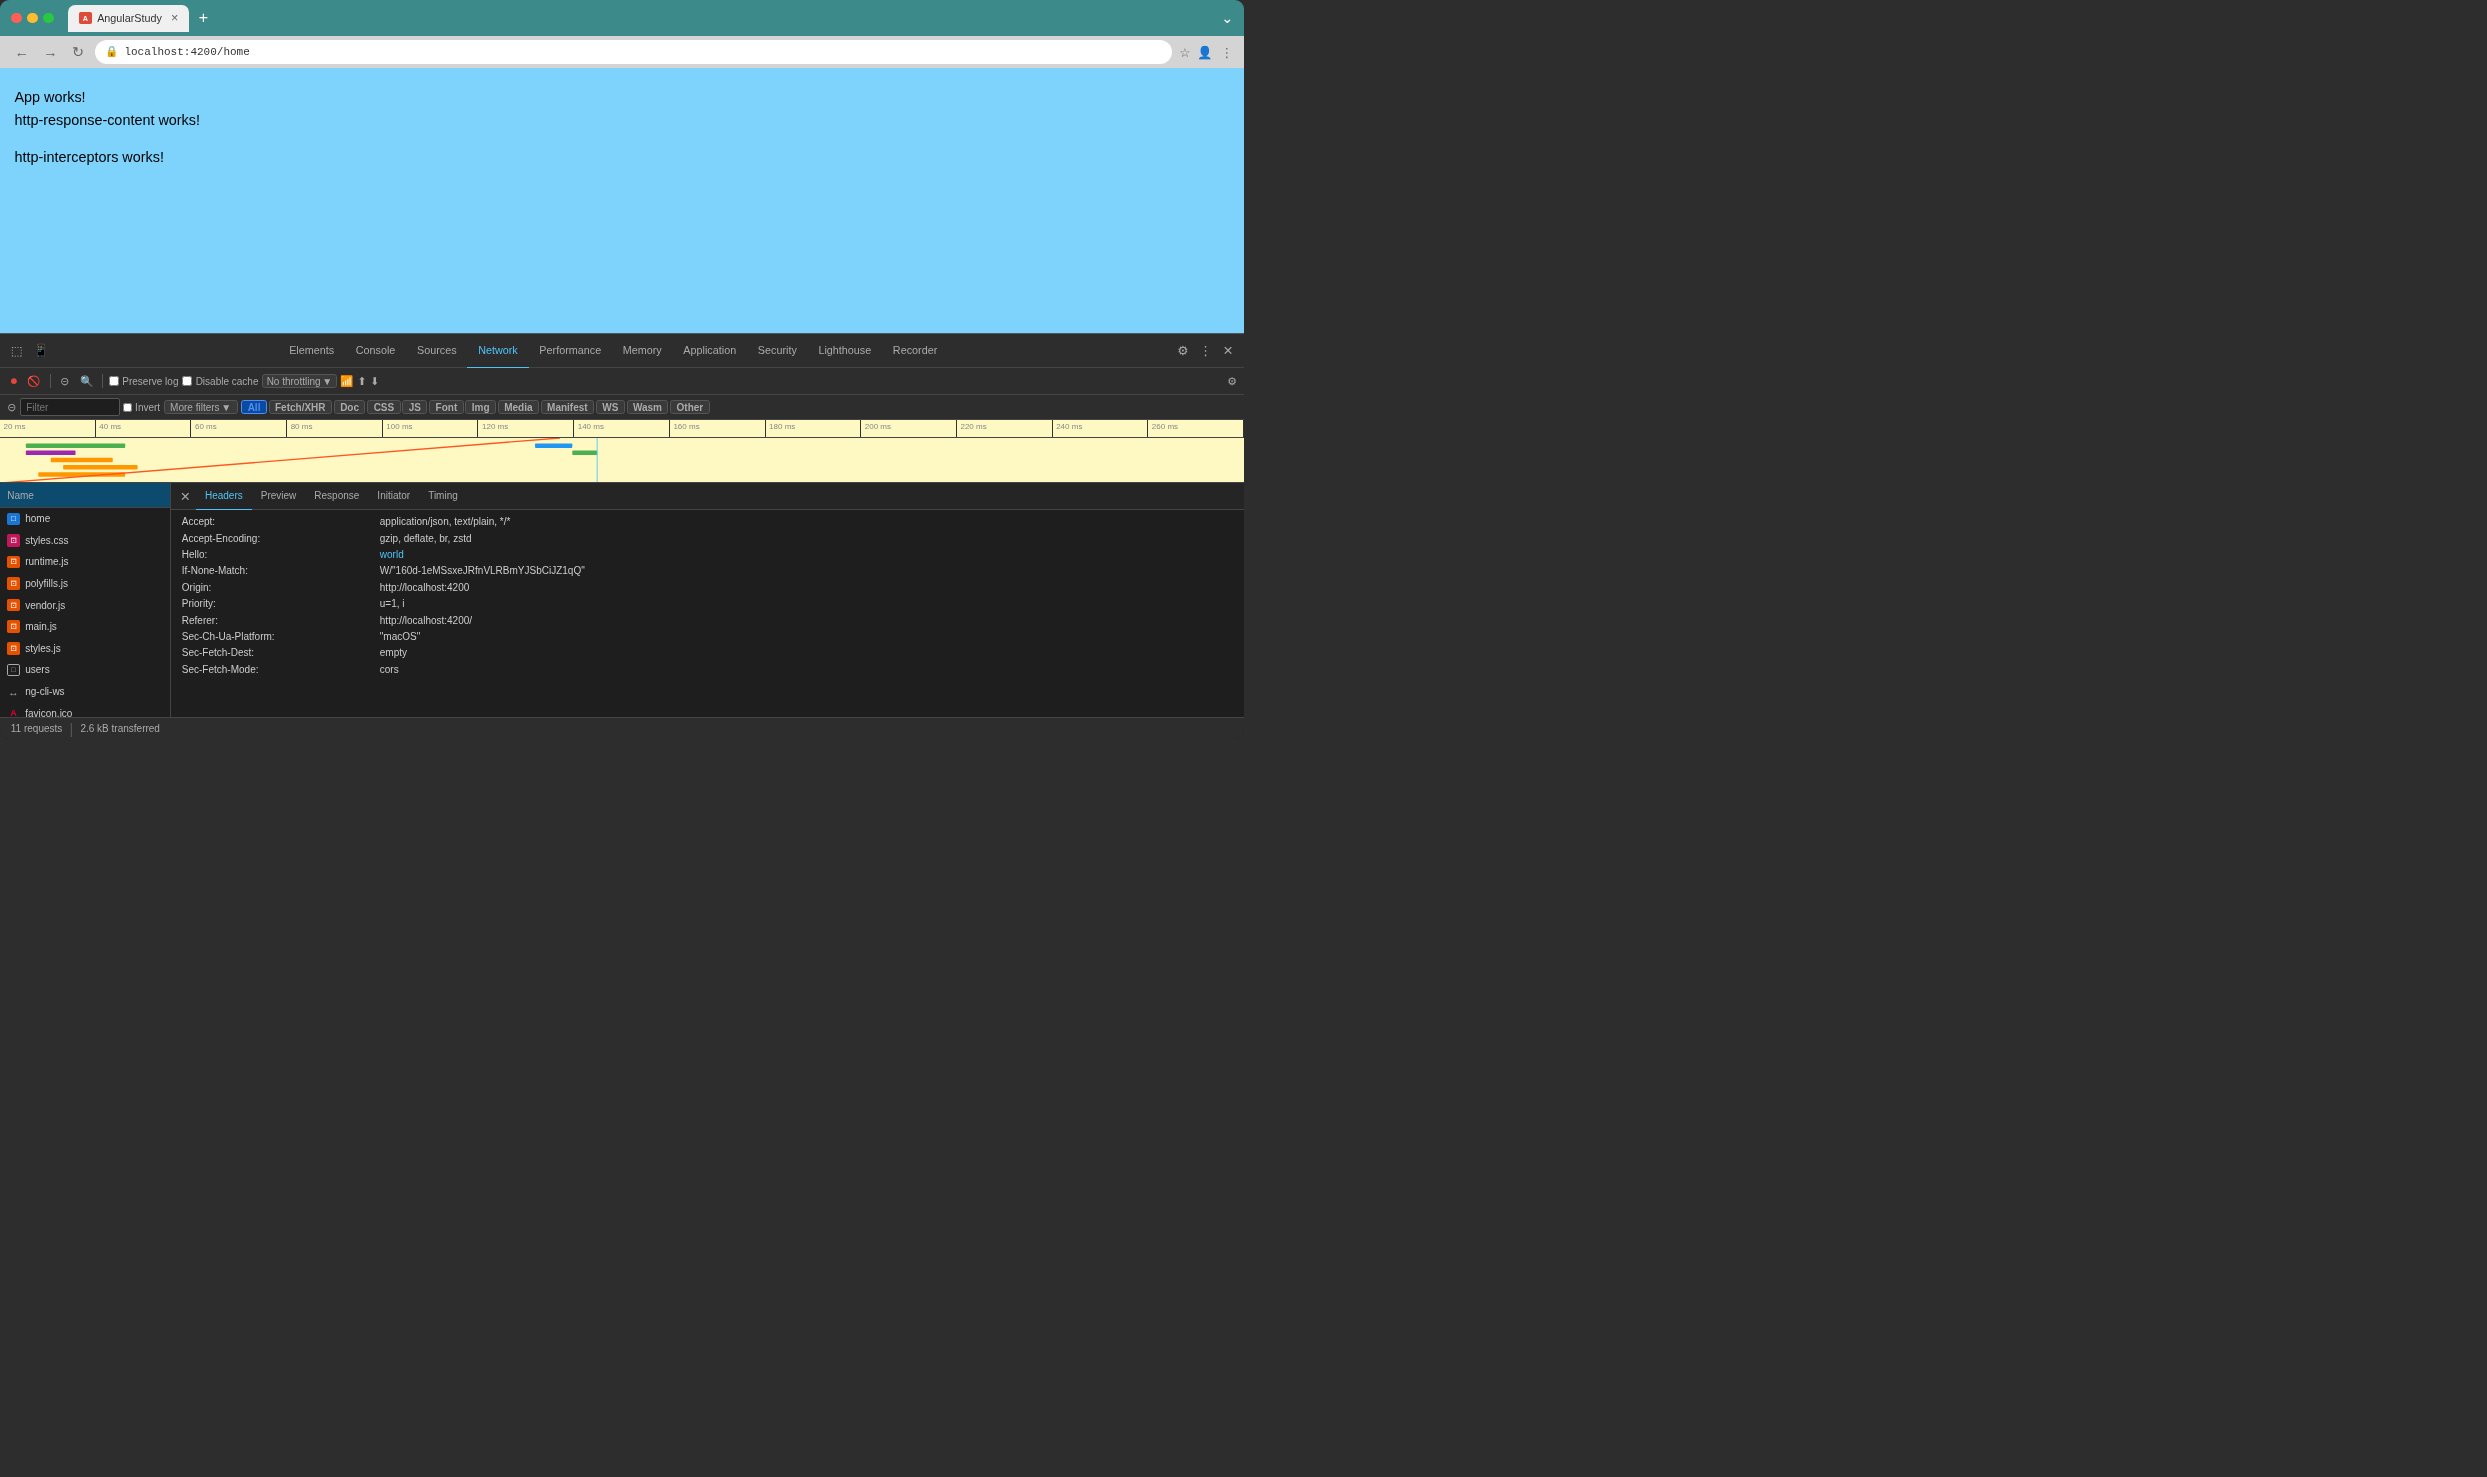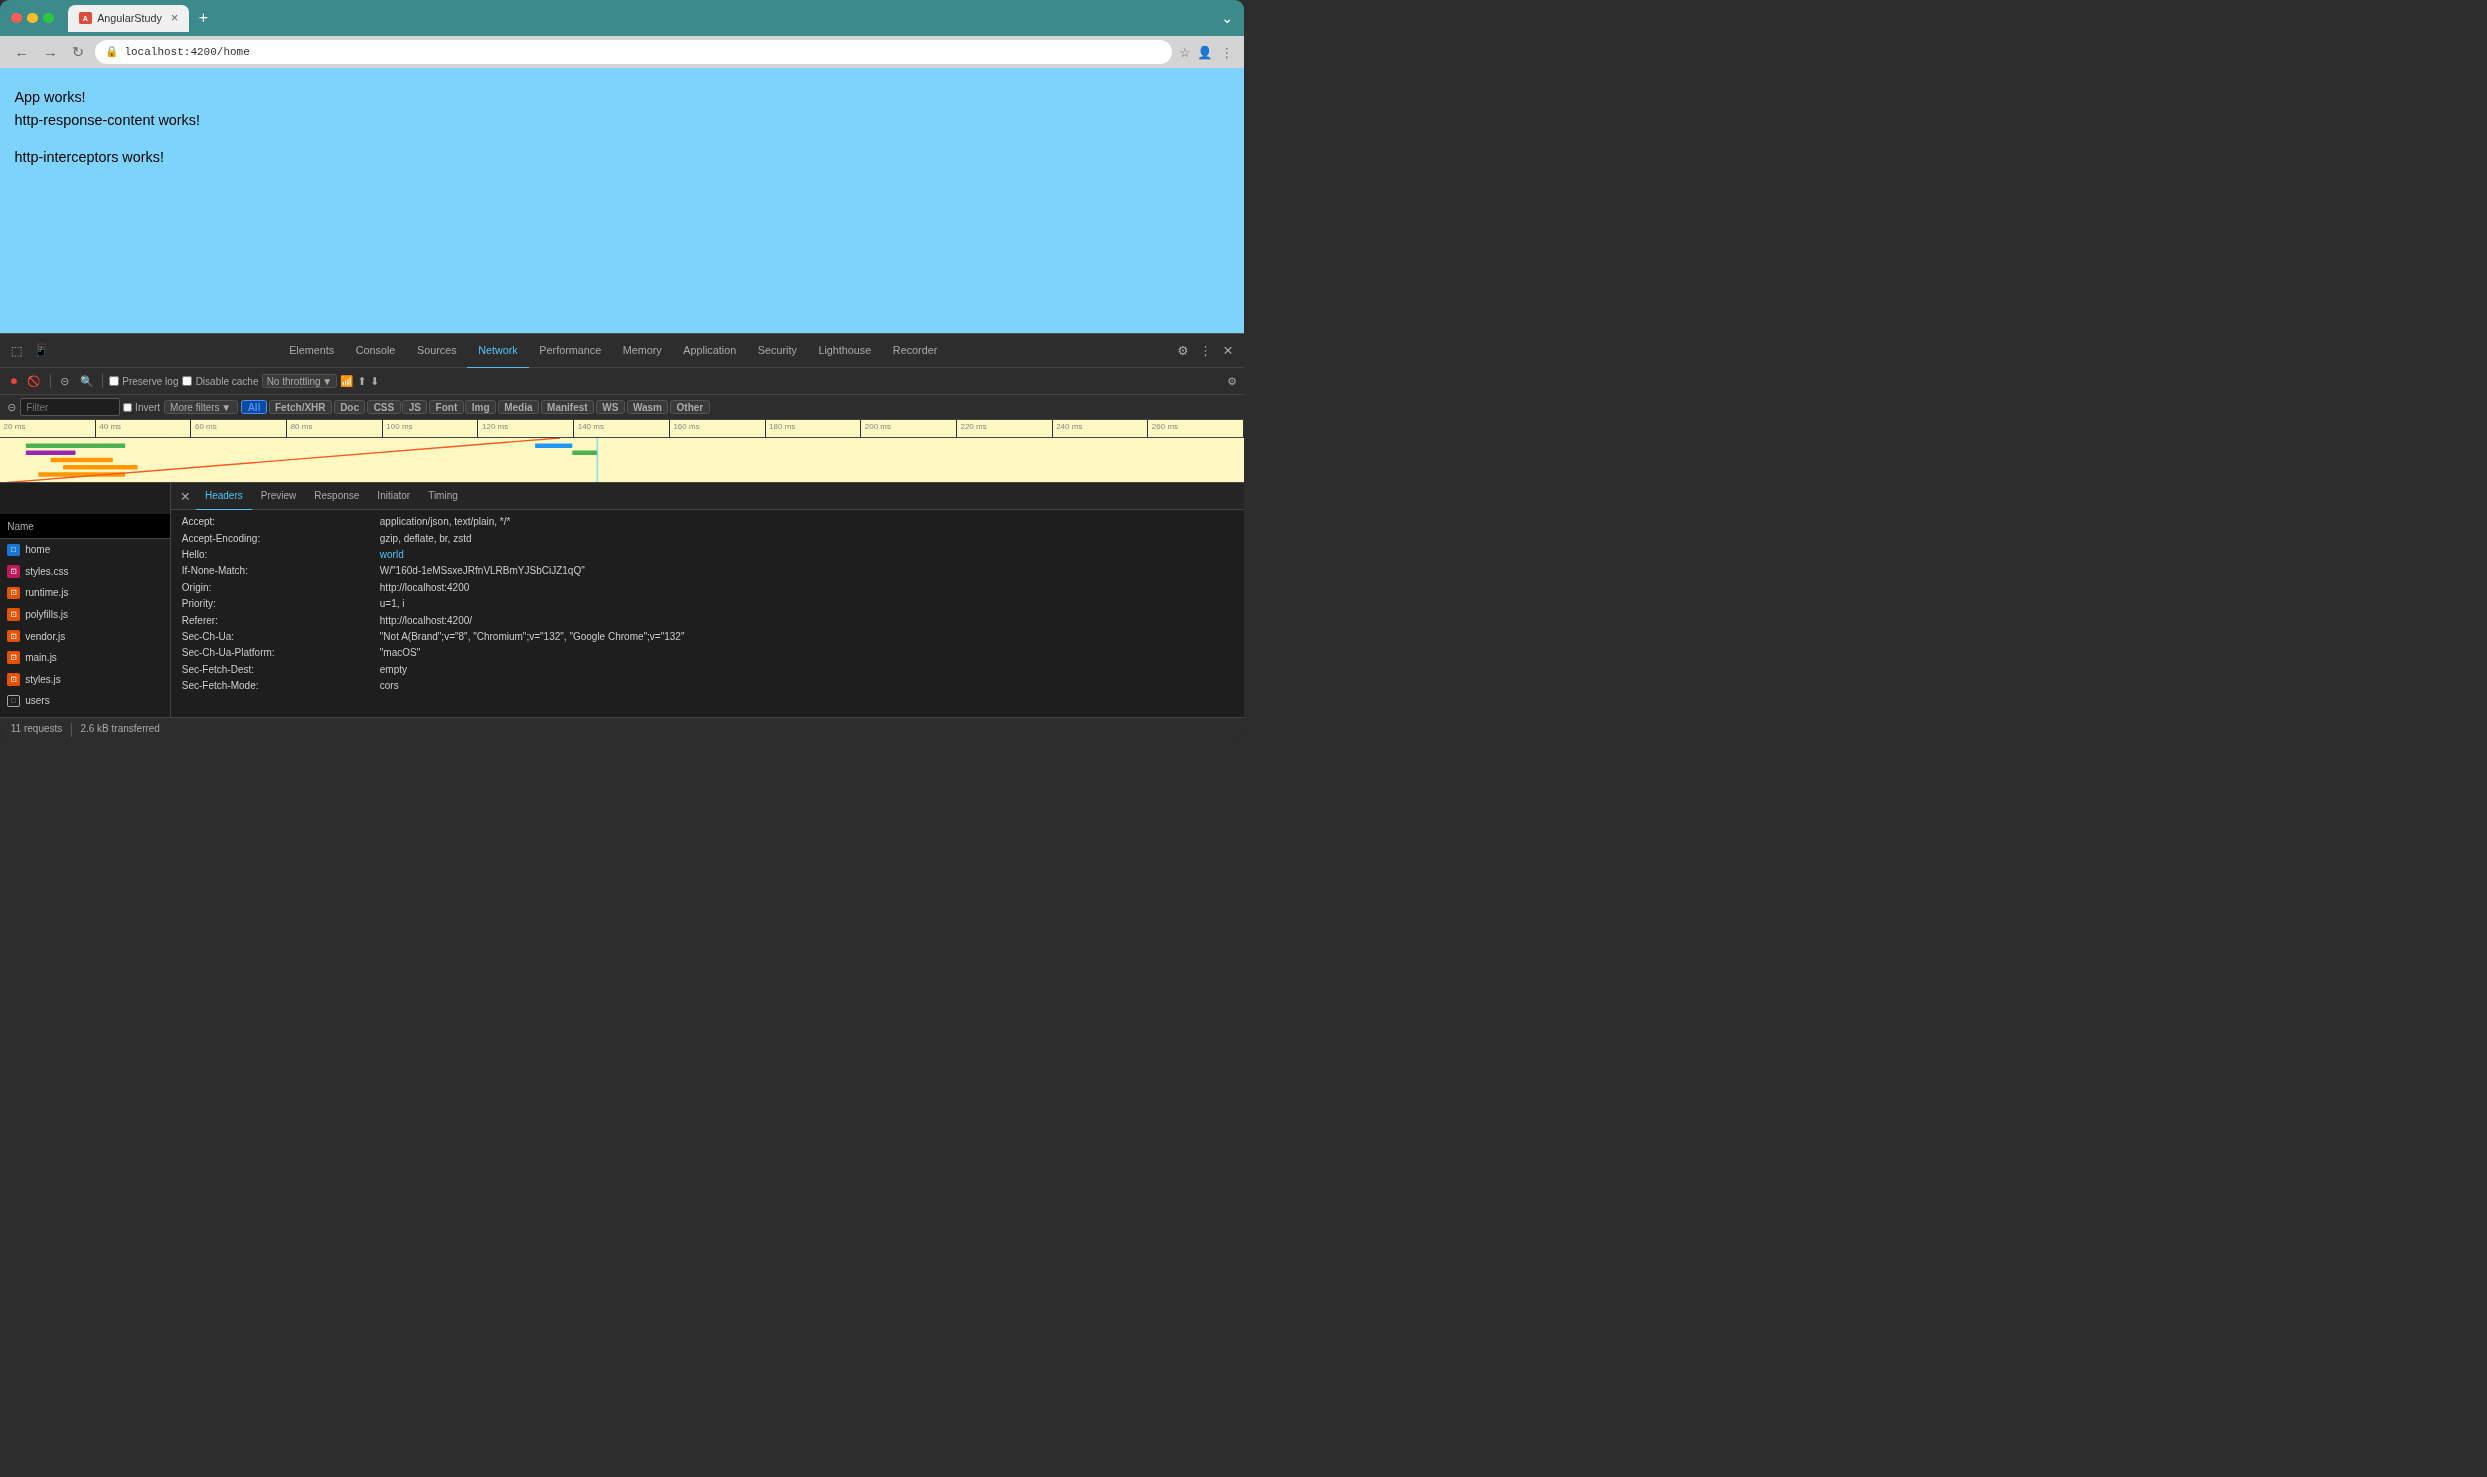--- a/index.html
+++ b/index.html
@@ -75,21 +75,21 @@
     .timeline-area { background: #fef9c3; height: 63px; border-bottom: 0.9px solid #444; position: relative; overflow: hidden; flex-shrink: 0; }
     .timeline-ruler { display: flex; height: 18px; border-bottom: 0.9px solid #444; }
     .timeline-tick { font-size: 8px; color: #888; padding: 1.8px 3.6px; border-right: 0.9px solid #333; flex: 1; }
     .timeline-waterfall { height: 45px; position: relative; }
 
     
     .main-area { display: flex; flex: 1; min-height: 0; overflow: hidden; }
 
     
     .file-list { width: 171px; flex-shrink: 0; background: #1e1e1e; border-right: 0.9px solid #444; overflow-y: auto; }
-    .file-list-header { display: flex; align-items: center; padding: 3.6px 7.2px; background: #000000; border-bottom: 0.9px solid #444; height: 25px; margin-top: 31px; }
+    .file-list-header { display: flex; align-items: center; padding: 3.6px 7.2px; background: #0c4a6e; border-bottom: 0.9px solid #444; height: 25px; }
     .file-list-header span { font-size: 10px; color: #aaa; }
     .file-item { display: flex; align-items: center; gap: 5.4px; padding: 3.6px 7.2px; font-size: 10px; color: #ccc; cursor: pointer; height: 21.6px; }
     .file-icon { width: 12.6px; height: 12.6px; display: flex; align-items: center; justify-content: center; font-size: 8px; flex-shrink: 0; border-radius: 1.8px; }
     .fi-blue { background: #1976d2; color: white; }
     .fi-pink { background: #c2185b; color: white; }
     .fi-orange { background: #e65100; color: white; }
     .fi-doc { background: transparent; border: 0.9px solid #aaa; color: #aaa; }
 
     
     .devtools-footer { background: #2d2d2d; height: 21.6px; display: flex; align-items: center; padding: 0 10.8px; border-top: 0.9px solid #444; }
@@ -392,24 +392,20 @@
             </div>
             <div class="rd-row">
               <span class="rd-key">Priority:</span>
               <span class="rd-val">u=1, i</span>
             </div>
             <div class="rd-row">
               <span class="rd-key">Referer:</span>
               <span class="rd-val">http://localhost:4200/</span>
             </div>
             <div class="rd-row">
-              <span class="rd-key">Sec-Ch-Ua:</span>
-              <span class="rd-val">"Not A(Brand";v="8", "Chromium";v="132", "Google Chrome";v="132"</span>
-            </div>
-            <div class="rd-row">
               <span class="rd-key">Sec-Ch-Ua-Platform:</span>
               <span class="rd-val">"macOS"</span>
             </div>
             <div class="rd-row">
               <span class="rd-key">Sec-Fetch-Dest:</span>
               <span class="rd-val">empty</span>
             </div>
             <div class="rd-row">
               <span class="rd-key">Sec-Fetch-Mode:</span>
               <span class="rd-val">cors</span>

